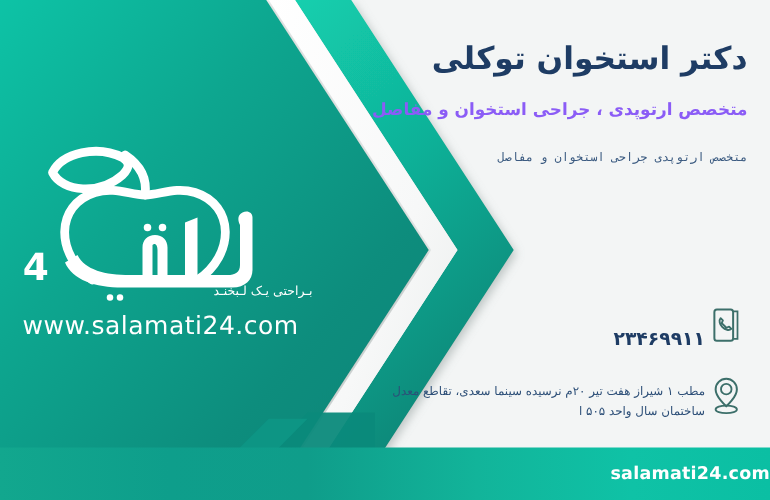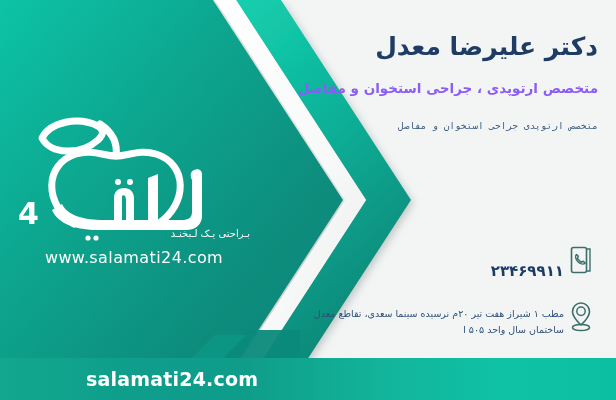--- a/index.html
+++ b/index.html
@@ -22,39 +22,38 @@
   .bg-layer svg{display:block;width:616px;height:400px;}
 
   
   .bottom-bar{
     position:absolute;left:0;bottom:0;width:616px;height:42px;
     background:linear-gradient(90deg,#12a78e 0%,#0e9e8b 22%,#0f9d8a 40%,#12b49a 62%,#0fc2a6 82%,#0bbfa3 100%);
     z-index:6;
   }
   .bottom-bar-text{
     position:absolute;right:0;left:0;top:50%;transform:translateY(-50%);
-    text-align:left;
+    text-align:right;
     color:#ffffff;
-    font-size:19px;font-weight:bold;
+    font-size:14px;font-weight:bold;
     letter-spacing:.2px;
     direction:ltr;
     padding-right:0;
     margin-left:86px;
   }
 
   
   .logo-wrap{
     position:absolute;left:18px;top:112px;width:232px;height:160px;z-index:5;
   }
   .logo-wrap svg{display:block;}
   .logo-url{
     position:absolute;left:0;right:0;top:136px;
-    text-align:center;
     color:#ffffff;
-    font-size:16px;
+    font-size:20px;
     direction:ltr;
     letter-spacing:.4px;
     font-family:"DejaVu Sans","Liberation Sans",sans-serif;
   }
 
   
   .info{
     position:absolute;right:18px;top:30px;width:330px;z-index:7;
     text-align:right;
   }
@@ -209,21 +208,21 @@
         <text x="20" y="112" font-family="DejaVu Sans, Liberation Sans, sans-serif" font-size="30" font-weight="bold" letter-spacing="-1">24</text>
       </g>
     </svg>
 
     <div style="position:absolute;left:0;right:0;top:116px;text-align:right;color:#ffffff;font-size:10px;letter-spacing:1px;">بـراحتی یـک لـبخنـد</div>
 
     <div class="logo-url">www.salamati24.com</div>
   </div>
 
   <div class="info">
-    <div class="doc-name">دکتر علیرضا معدل</div>
+    <div class="doc-name">دکتر استخوان توکلی</div>
     <div class="specialty">متخصص ارتوپدی ، جراحی استخوان و مفاصل</div>
     <div class="specialty-sub">متخصص ارتوپدی جراحی استخوان و مفاصل</div>
   </div>
 
   <div class="contact">
 
     <div class="row">
       <div class="ico">
         <svg width="24" height="30" viewBox="0 0 24 30" xmlns="http://www.w3.org/2000/svg" aria-hidden="true">
           <rect x="2.5" y="2.5" width="15" height="25" rx="2" fill="none" stroke="#3c6f6a" stroke-width="1.6"></rect>

